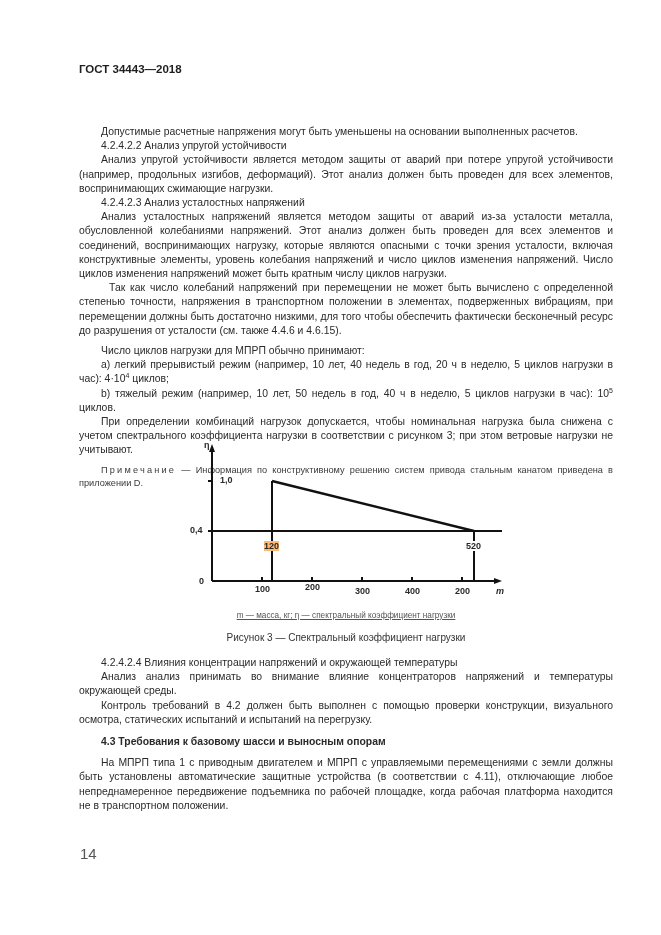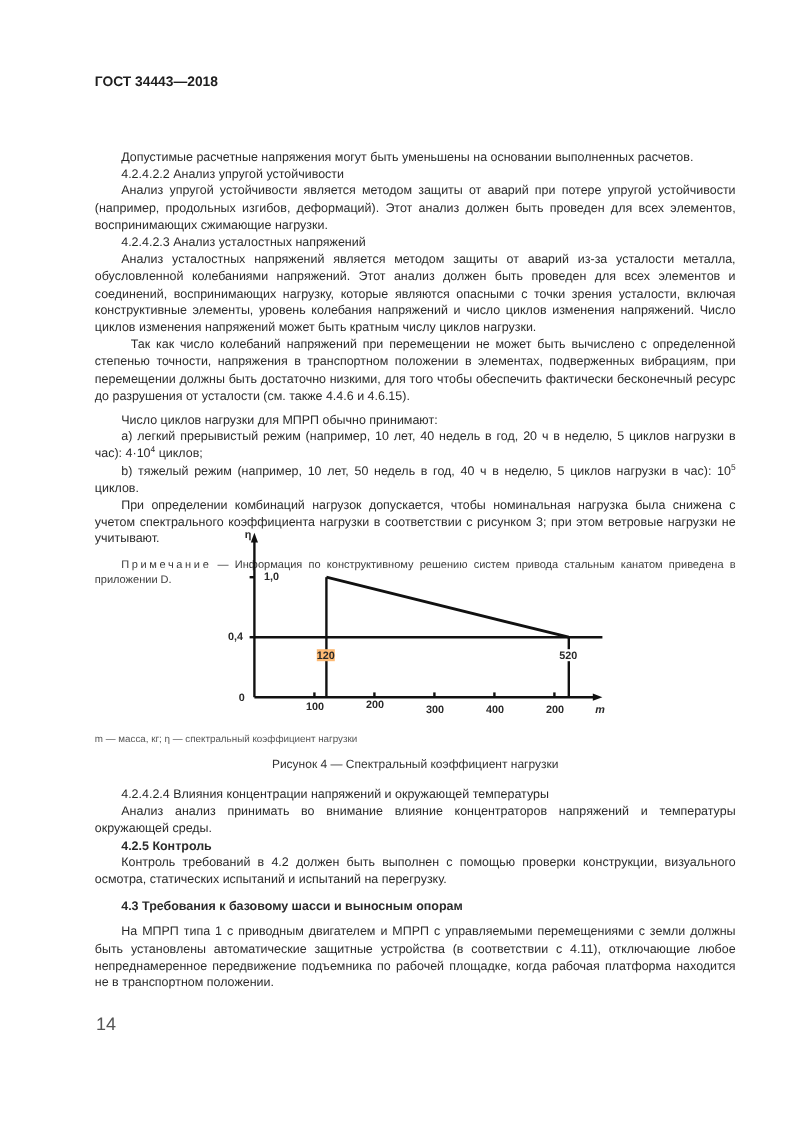--- a/index.html
+++ b/index.html
@@ -20,21 +20,21 @@
   .gap { height: 6px; }
   .b { font-weight: bold; }
   .note { font-size: 9.2px; line-height: 13px; color: #3a3a3a; }
   .spaced { letter-spacing: 2.2px; }
   sup { font-size: 7px; line-height: 0; vertical-align: super; }
   .chart {
     position: absolute; left: 170px; top: 440px; width: 360px; height: 175px;
   }
   .legend {
     position: absolute; left: 79px; width: 534px; top: 611px;
-    font-size: 8.2px; color: #555;
+    text-align: center; font-size: 8.2px; color: #555; text-decoration: underline;
   }
   .caption {
     position: absolute; left: 79px; width: 534px; top: 632px;
     text-align: center; font-size: 10px; color: #333;
   }
   .pageno {
     position: absolute; left: 80px; top: 845px; font-size: 15px; color: #555;
   }
 </style>
 </head>
@@ -95,26 +95,25 @@
   <span style="position:absolute;left:296px;top:101px;font:bold 9px 'Liberation Sans',sans-serif;background:#fff;">520</span>
   <span style="position:absolute;left:85px;top:144px;font:bold 9px 'Liberation Sans',sans-serif;">100</span>
   <span style="position:absolute;left:135px;top:142px;font:bold 9px 'Liberation Sans',sans-serif;">200</span>
   <span style="position:absolute;left:185px;top:146px;font:bold 9px 'Liberation Sans',sans-serif;">300</span>
   <span style="position:absolute;left:235px;top:146px;font:bold 9px 'Liberation Sans',sans-serif;">400</span>
   <span style="position:absolute;left:285px;top:146px;font:bold 9px 'Liberation Sans',sans-serif;">200</span>
   <span style="position:absolute;left:326px;top:146px;font:bold italic 9px 'Liberation Sans',sans-serif;">m</span>
 </div>
 
 <div class="legend">m — масса, кг; η — спектральный коэффициент нагрузки</div>
-<div class="caption">Рисунок 4 — Спектральный коэффициент нагрузки</div>
+<div class="caption">Рисунок 3 — Спектральный коэффициент нагрузки</div>
 
 <div class="body-text" style="top:656px;">
   <p class="p">4.2.4.2.4  Влияния концентрации напряжений и окружающей температуры</p>
   <p class="p">Анализ анализ принимать во внимание влияние концентраторов напряжений и температуры окружающей среды.</p>
-  <p class="p b">4.2.5  Контроль</p>
   <p class="p">Контроль требований в 4.2 должен быть выполнен с помощью проверки конструкции, визуального осмотра, статических испытаний и испытаний на перегрузку.</p>
   <div class="gap" style="height:8px;"></div>
   <p class="p b">4.3  Требования к базовому шасси и выносным опорам</p>
   <div class="gap" style="height:7px;"></div>
   <p class="p">На МПРП типа 1 с приводным двигателем и МПРП с управляемыми перемещениями с земли должны быть установлены автоматические защитные устройства (в соответствии с 4.11), отключающие любое непреднамеренное передвижение подъемника по рабочей площадке, когда рабочая платформа находится не в транспортном положении.</p>
 </div>
 
 <div class="pageno">14</div>
 
 </body></html>

